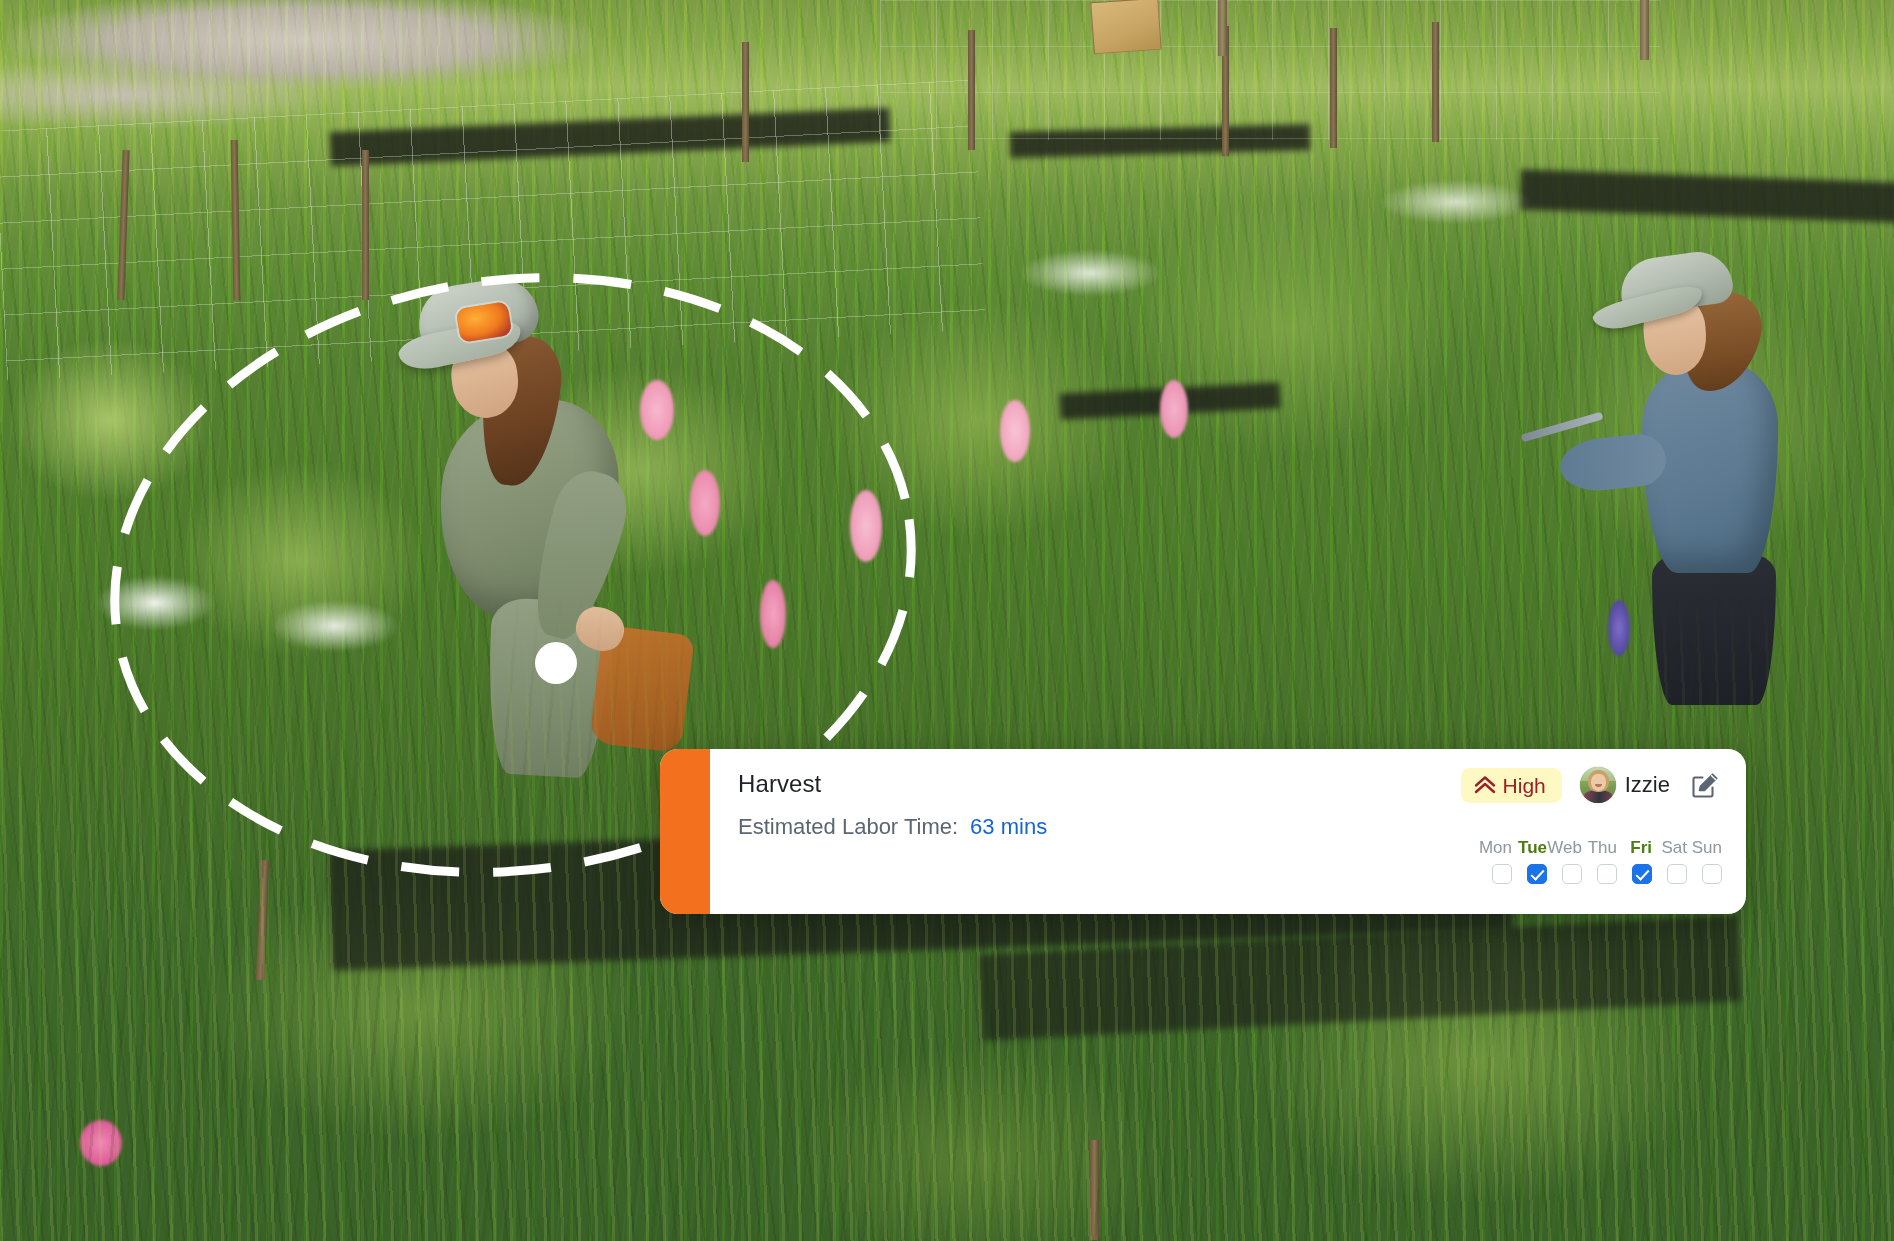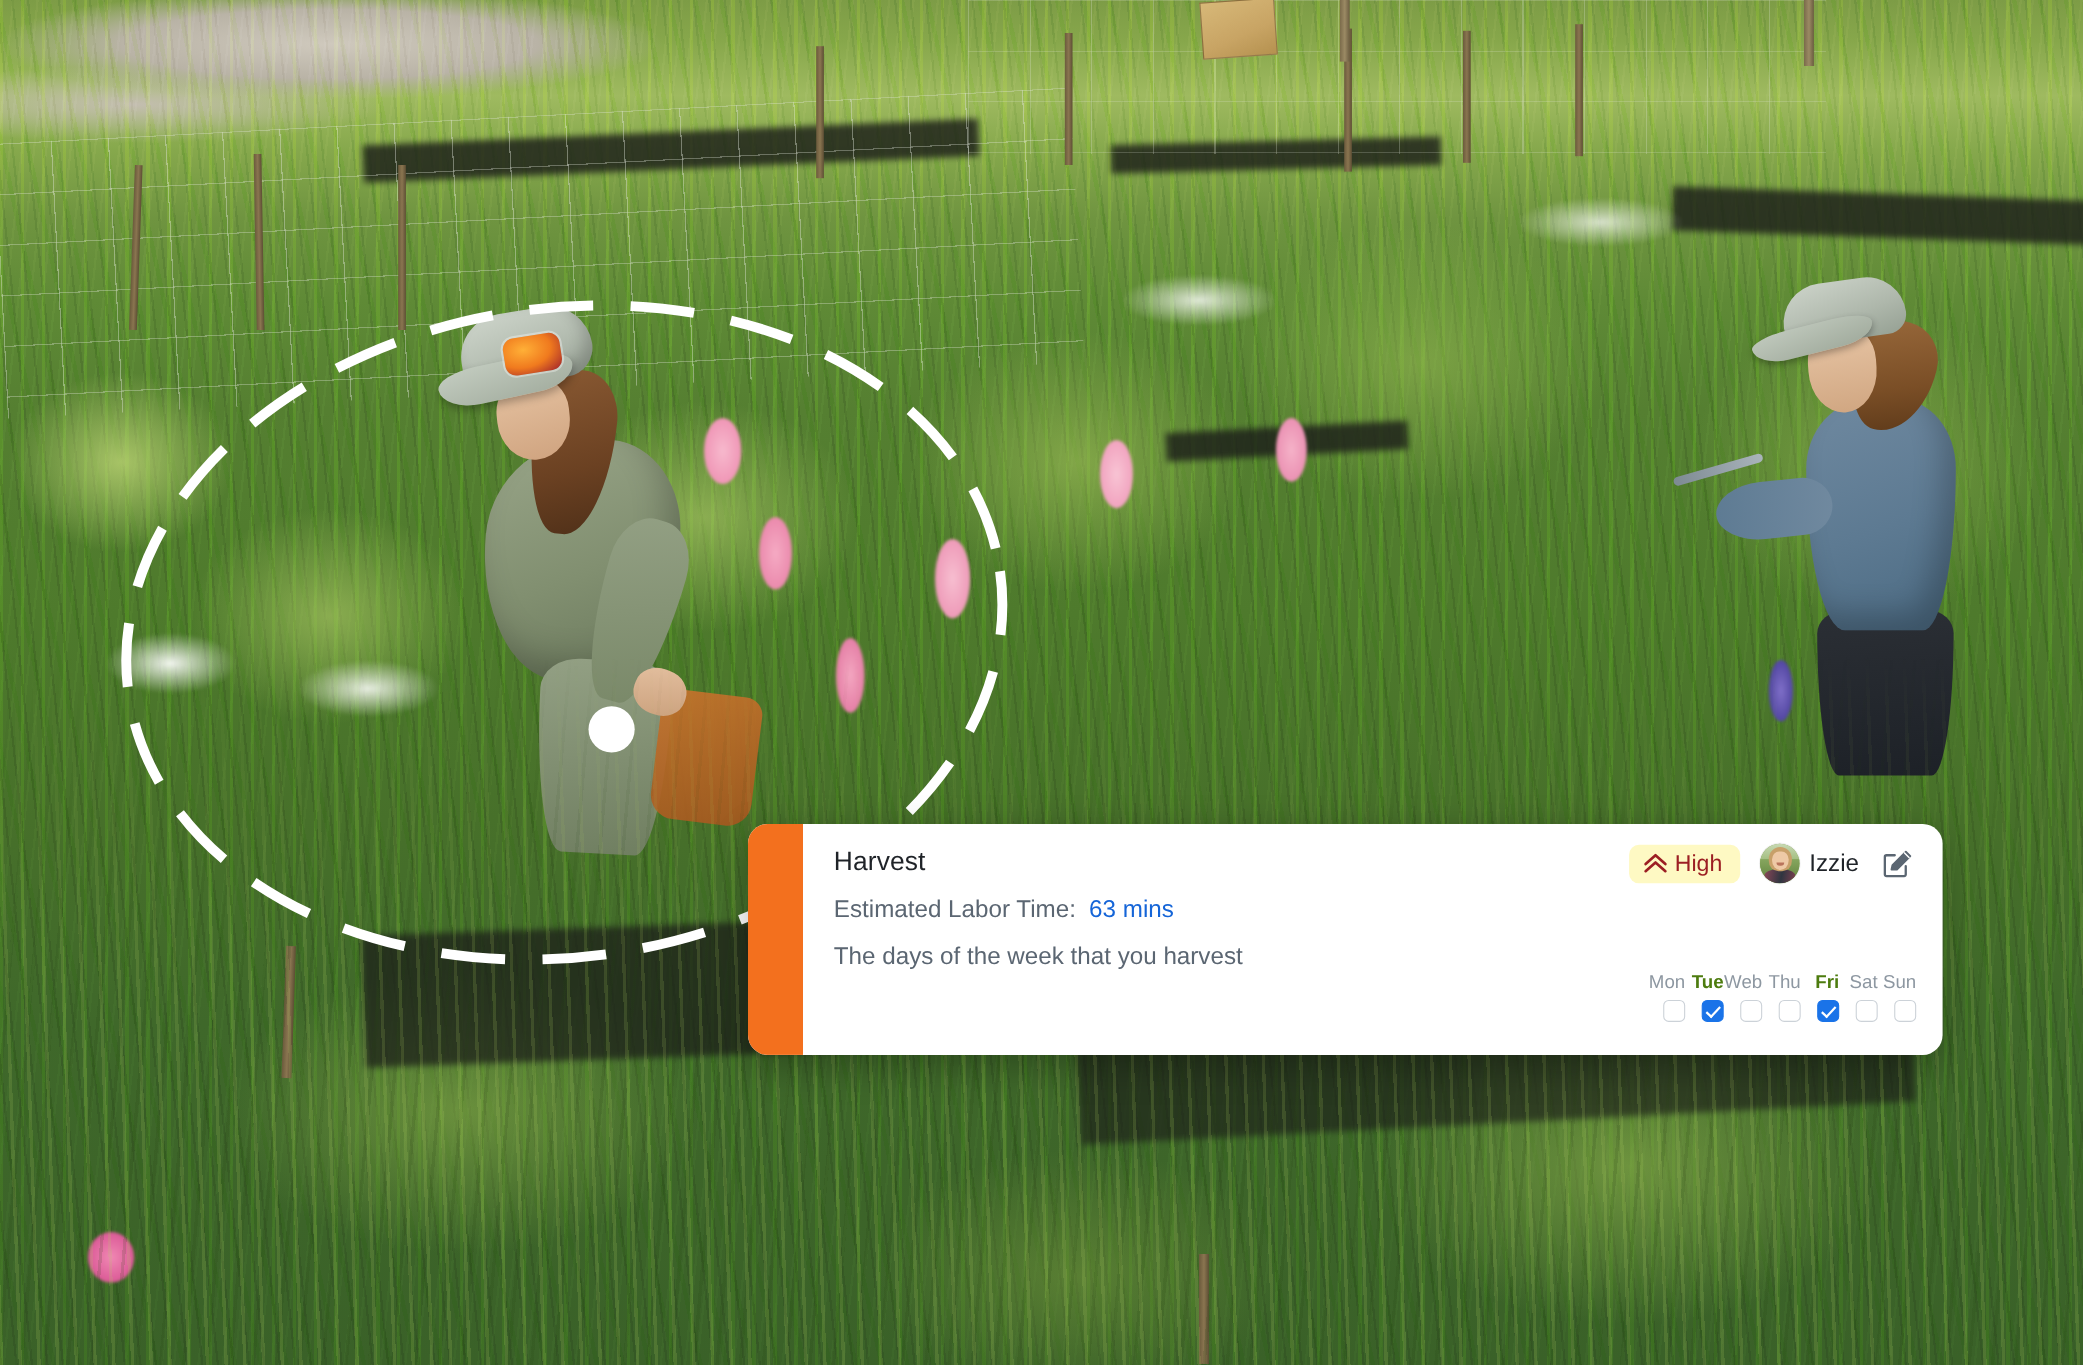--- a/index.html
+++ b/index.html
@@ -247,24 +247,24 @@
     position: absolute;
     left: 0; top: 0;
     width: 1894px; height: 1241px;
     z-index: 20;
     pointer-events: none;
   }
 
   
   .card {
     position: absolute;
-    left: 680px;
+    left: 660px;
     top: 749px;
     width: 1086px;
-    height: 210px;
+    height: 165px;
     background: #ffffff;
     border-radius: 18px;
     z-index: 30;
     display: flex;
     overflow: hidden;
     box-shadow: 0 10px 34px rgba(0,0,0,.28);
   }
   .card-accent {
     width: 50px;
     flex: 0 0 50px;
@@ -509,21 +509,20 @@
     <div class="card-body">
 
       <div class="card-title">Harvest</div>
 
       <div class="labor-row">
         <span>Estimated Labor Time:</span>
         <span class="labor-value">63 mins</span>
       </div>
 
 
-      <div class="freq-desc">The days of the week that you harvest</div>
 
       <div class="card-tools">
 
         <button class="priority-badge">
           <span>
             <svg width="22" height="20" viewBox="0 0 22 20" fill="none" xmlns="http://www.w3.org/2000/svg">
               <path d="M2 10.5 L11 2.5 L20 10.5" stroke="#9c1f23" stroke-width="2.4" stroke-linecap="round" stroke-linejoin="round"></path>
               <path d="M2 17 L11 9 L20 17" stroke="#9c1f23" stroke-width="2.4" stroke-linecap="round" stroke-linejoin="round"></path>
             </svg>
           </span>

